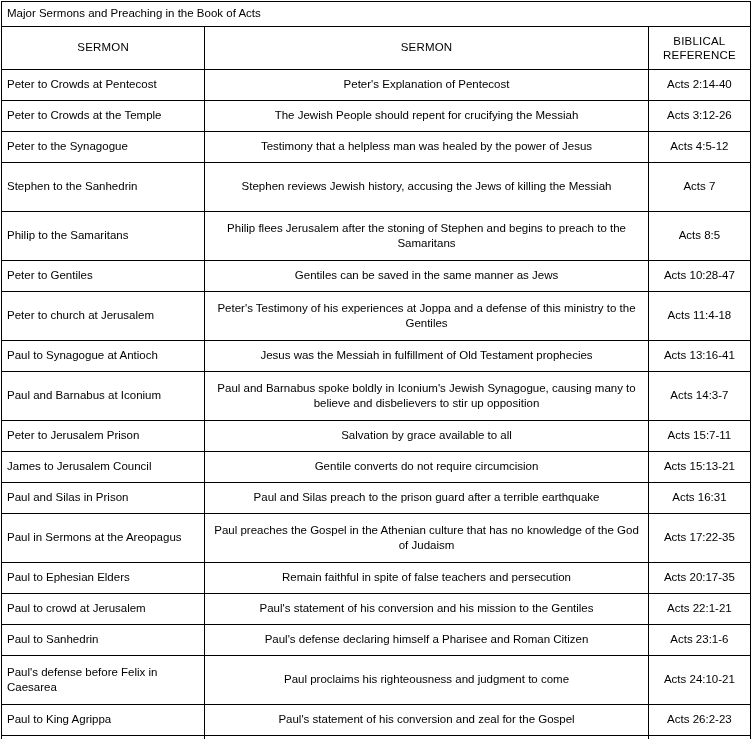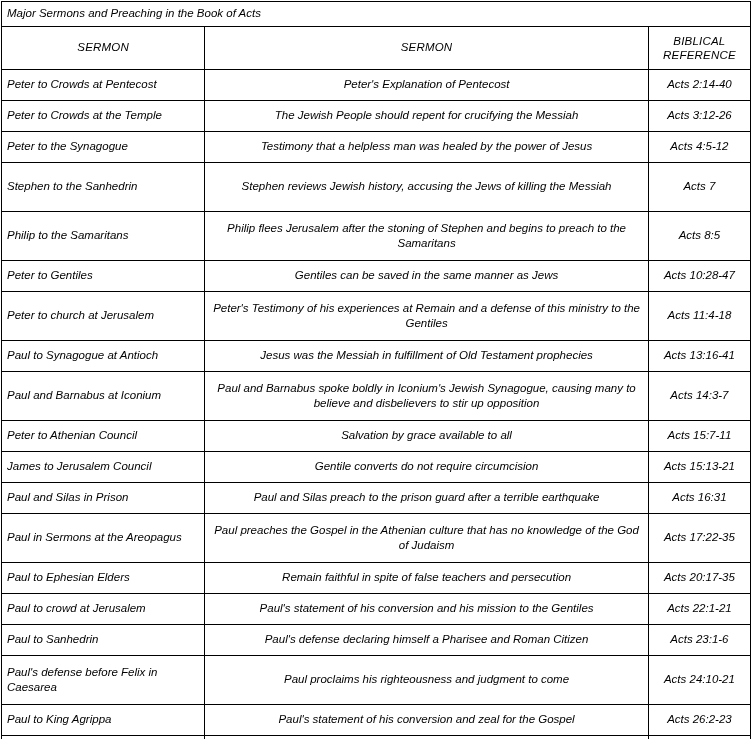--- a/index.html
+++ b/index.html
@@ -11,21 +11,20 @@
     font-family: "Liberation Sans", sans-serif;
     color: #000000;
   }
   .page {
     width: 752px;
     height: 739px;
     box-sizing: border-box;
     position: relative;
     background: #ffffff;
     overflow: hidden;
-    font-style: italic;
   }
   table.sermons {
     border-collapse: collapse;
     table-layout: fixed;
     width: 750px;
     margin: 1px 0 0 1px;
     border: 1px solid #000000;
   }
   table.sermons td, table.sermons th {
     border: 1px solid #000000;
@@ -116,35 +115,35 @@
         <td class="c-theme">Philip flees Jerusalem after the stoning of Stephen and begins to preach to the Samaritans</td>
         <td class="c-ref">Acts 8:5</td>
       </tr>
       <tr class="row-1line">
         <td class="c-sermon">Peter to Gentiles</td>
         <td class="c-theme">Gentiles can be saved in the same manner as Jews</td>
         <td class="c-ref">Acts 10:28-47</td>
       </tr>
       <tr class="row-2line">
         <td class="c-sermon">Peter to church at Jerusalem</td>
-        <td class="c-theme">Peter's Testimony of his experiences at Remain and a defense of this ministry to the Gentiles</td>
+        <td class="c-theme">Peter's Testimony of his experiences at Joppa and a defense of this ministry to the Gentiles</td>
         <td class="c-ref">Acts 11:4-18</td>
       </tr>
       <tr class="row-1line">
         <td class="c-sermon">Paul to Synagogue at Antioch</td>
         <td class="c-theme">Jesus was the Messiah in fulfillment of Old Testament prophecies</td>
         <td class="c-ref">Acts 13:16-41</td>
       </tr>
       <tr class="row-2line">
         <td class="c-sermon">Paul and Barnabus at Iconium</td>
         <td class="c-theme">Paul and Barnabus spoke boldly in Iconium's Jewish Synagogue, causing many to believe and disbelievers to stir up opposition</td>
         <td class="c-ref">Acts 14:3-7</td>
       </tr>
       <tr class="row-1line">
-        <td class="c-sermon">Peter to Athenian Council</td>
+        <td class="c-sermon">Peter to Jerusalem Prison</td>
         <td class="c-theme">Salvation by grace available to all</td>
         <td class="c-ref">Acts 15:7-11</td>
       </tr>
       <tr class="row-1line">
         <td class="c-sermon">James to Jerusalem Council</td>
         <td class="c-theme">Gentile converts do not require circumcision</td>
         <td class="c-ref">Acts 15:13-21</td>
       </tr>
       <tr class="row-1line">
         <td class="c-sermon">Paul and Silas in Prison</td>

